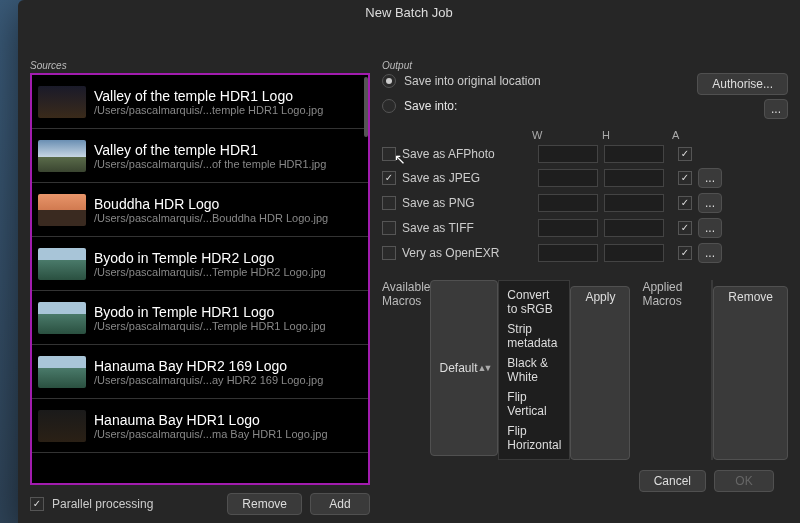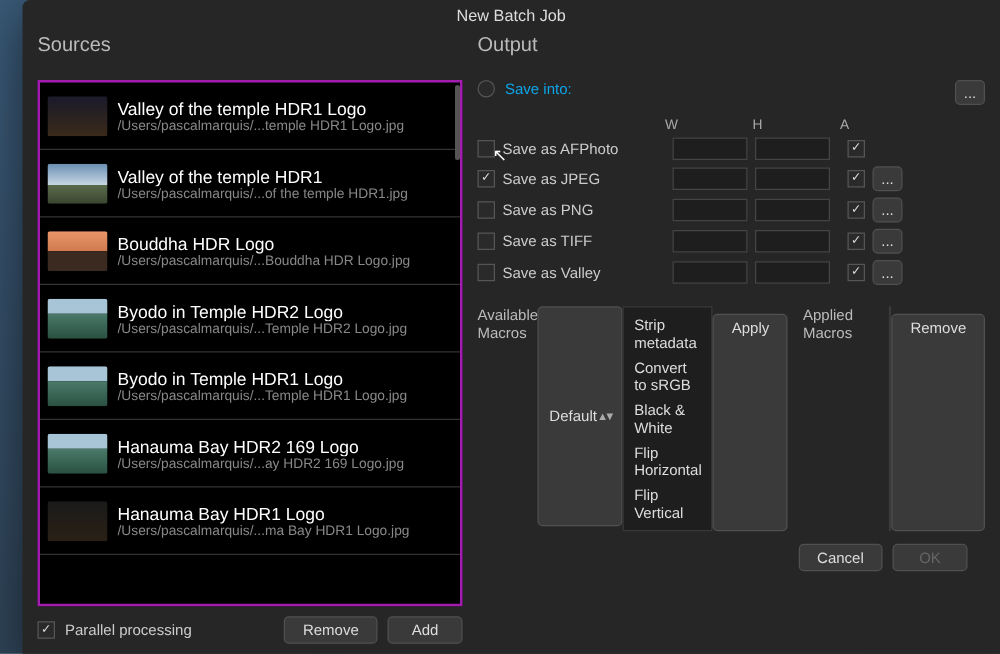--- a/index.html
+++ b/index.html
@@ -12,37 +12,38 @@
     overflow: hidden;
   }
   .window {
     position: absolute;
     left: 18px; right: 0; top: 0; bottom: 0;
     background: #262626;
     border-radius: 6px 0 0 0;
     box-shadow: 0 10px 40px rgba(0,0,0,0.5);
     display: flex;
     flex-direction: column;
+    gap: 32px;
   }
   .titlebar {
     text-align: center;
     padding: 5px 0 8px;
     font-size: 13px;
     color: #ddd;
   }
   .content {
     flex: 1;
     display: flex;
     padding: 0 12px 8px 12px;
     gap: 12px;
     overflow: hidden;
   }
   .left-panel { flex: 0 0 340px; display: flex; flex-direction: column; }
   .right-panel { flex: 1; display: flex; flex-direction: column; }
-  .section-label { font-size: 16px; color: #bbb; margin-bottom: 18px; }
+  .section-label { font-size: 10px; color: #bbb; margin-bottom: 2px; font-style: italic; }
   .source-list {
     flex: 1;
     background: #000000;
     border: 2px solid #a21caf;
     overflow-y: hidden;
     position: relative;
   }
   .source-item {
     display: flex;
     align-items: center;
@@ -208,22 +209,29 @@
         <span class="btn">Remove</span>
         <span class="btn">Add</span>
       </div>
     </div>
 
     <div class="right-panel">
       <div class="section-label">Output</div>
 
       <div class="output-header">
         <div class="radio-row">
+          <span class="radio checked"></span>
+          <span class="label">Save into original location</span>
+        </div>
+        <span class="btn">Authorise...</span>
+      </div>
+      <div class="output-header">
+        <div class="radio-row">
           <span class="radio"></span>
-          <span class="label" style="color:#0ea5e9">Save into:</span>
+          <span class="label" style="color:#e5e5e5">Save into:</span>
         </div>
         <span class="btn small">...</span>
       </div>
 
       <div class="wha-header">
         <span class="col-check"></span>
         <span class="col-w">W</span>
         <span class="col-h">H</span>
         <span class="col-a">A</span>
       </div>
@@ -265,42 +273,42 @@
               <span>Save as TIFF</span>
             </div>
             <div class="num-input"></div>
             <div class="num-input"></div>
             <span class="checkbox a-check checked"></span>
             <span class="btn small">...</span>
           </div>
           <div class="format-row">
             <div class="fmt-check">
               <span class="checkbox"></span>
-              <span>Save as Valley</span>
+              <span>Very as OpenEXR</span>
             </div>
             <div class="num-input"></div>
             <div class="num-input"></div>
             <span class="checkbox a-check checked"></span>
             <span class="btn small">...</span>
           </div>
         </div>
 
       <div class="macros-row">
         <div class="macros-col">
           <div class="macros-label">Available Macros</div>
           <div class="select">
             <span>Default</span>
             <span class="arrows">▲▼</span>
           </div>
           <div class="macros-list" id="macros-list">
+              <div class="macro-item">Convert to sRGB</div>
               <div class="macro-item">Strip metadata</div>
-              <div class="macro-item">Convert to sRGB</div>
               <div class="macro-item">Black &amp; White</div>
+              <div class="macro-item">Flip Vertical</div>
               <div class="macro-item">Flip Horizontal</div>
-              <div class="macro-item">Flip Vertical</div>
             </div>
           <div class="macros-btn-row">
             <span class="btn">Apply</span>
           </div>
         </div>
         <div class="macros-col">
           <div class="macros-label">Applied Macros</div>
           <div class="macros-list" style="margin-top:0; min-height:134px"></div>
           <div class="macros-btn-row">
             <span class="btn">Remove</span>

